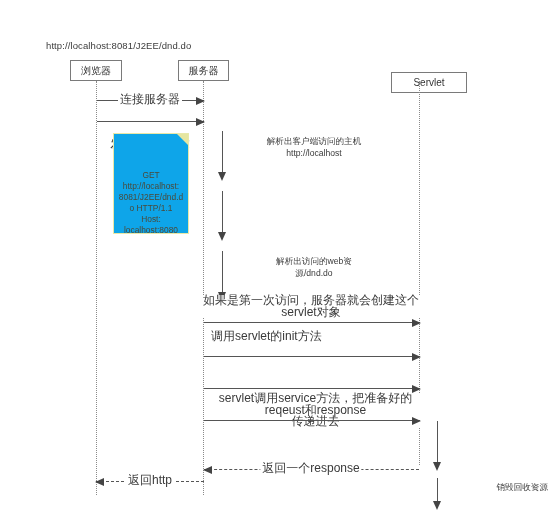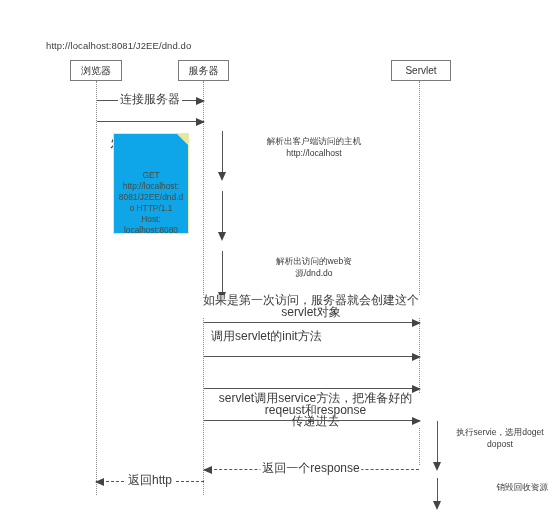--- a/index.html
+++ b/index.html
@@ -147,21 +147,21 @@
   <div class="actor-box" style="left:70px; top:60px; width:52px;">
     <span>浏览器</span>
   </div>
   <div class="lifeline" style="left:96px; top:81px; height:414px;"></div>
 
   <div class="actor-box" style="left:178px; top:60px; width:51px;">
     <span>服务器</span>
   </div>
   <div class="lifeline" style="left:203px; top:81px; height:414px;"></div>
 
-  <div class="actor-box" style="left:391px; top:60px; width:60px;">
+  <div class="actor-box" style="left:391px; top:72px; width:76px;">
     <span>Servlet</span>
   </div>
   <div class="lifeline" style="left:419px; top:81px; height:384px;"></div>
 
   <div class="msg" style="left:97px; top:100px; width:107px;">
     <div class="arrow-r"></div>
   </div>
   <div class="msg-label on-line" style="left:150px; top:100px;">连接服务器</div>
 
   <div class="msg" style="left:97px; top:121px; width:107px;">
@@ -211,22 +211,20 @@
 
   <div class="msg-label" style="left:206px; top:393px; width:215px;">servlet调用service方法，把准备好的reqeust和response
 传递进去</div>
   <div class="msg" style="left:204px; top:420px; width:216px;">
     <div class="arrow-r"></div>
   </div>
 
   <div class="selfcall" style="left:437px; top:421px; height:42px;">
     <div class="selfcall-head"></div>
   </div>
-  <div class="selfcall-label" style="left:448px; top:427px; width:104px; text-align:center;">执行servie，选用doget
-dopost</div>
 
   <div class="msg dashed" style="left:204px; top:469px; width:215px;">
     <div class="arrow-l"></div>
   </div>
   <div class="msg-label on-line" style="left:311px; top:469px;">返回一个response</div>
 
   <div class="msg dashed" style="left:96px; top:481px; width:108px;">
     <div class="arrow-l"></div>
   </div>
   <div class="msg-label on-line" style="left:150px; top:481px;">返回http</div>

